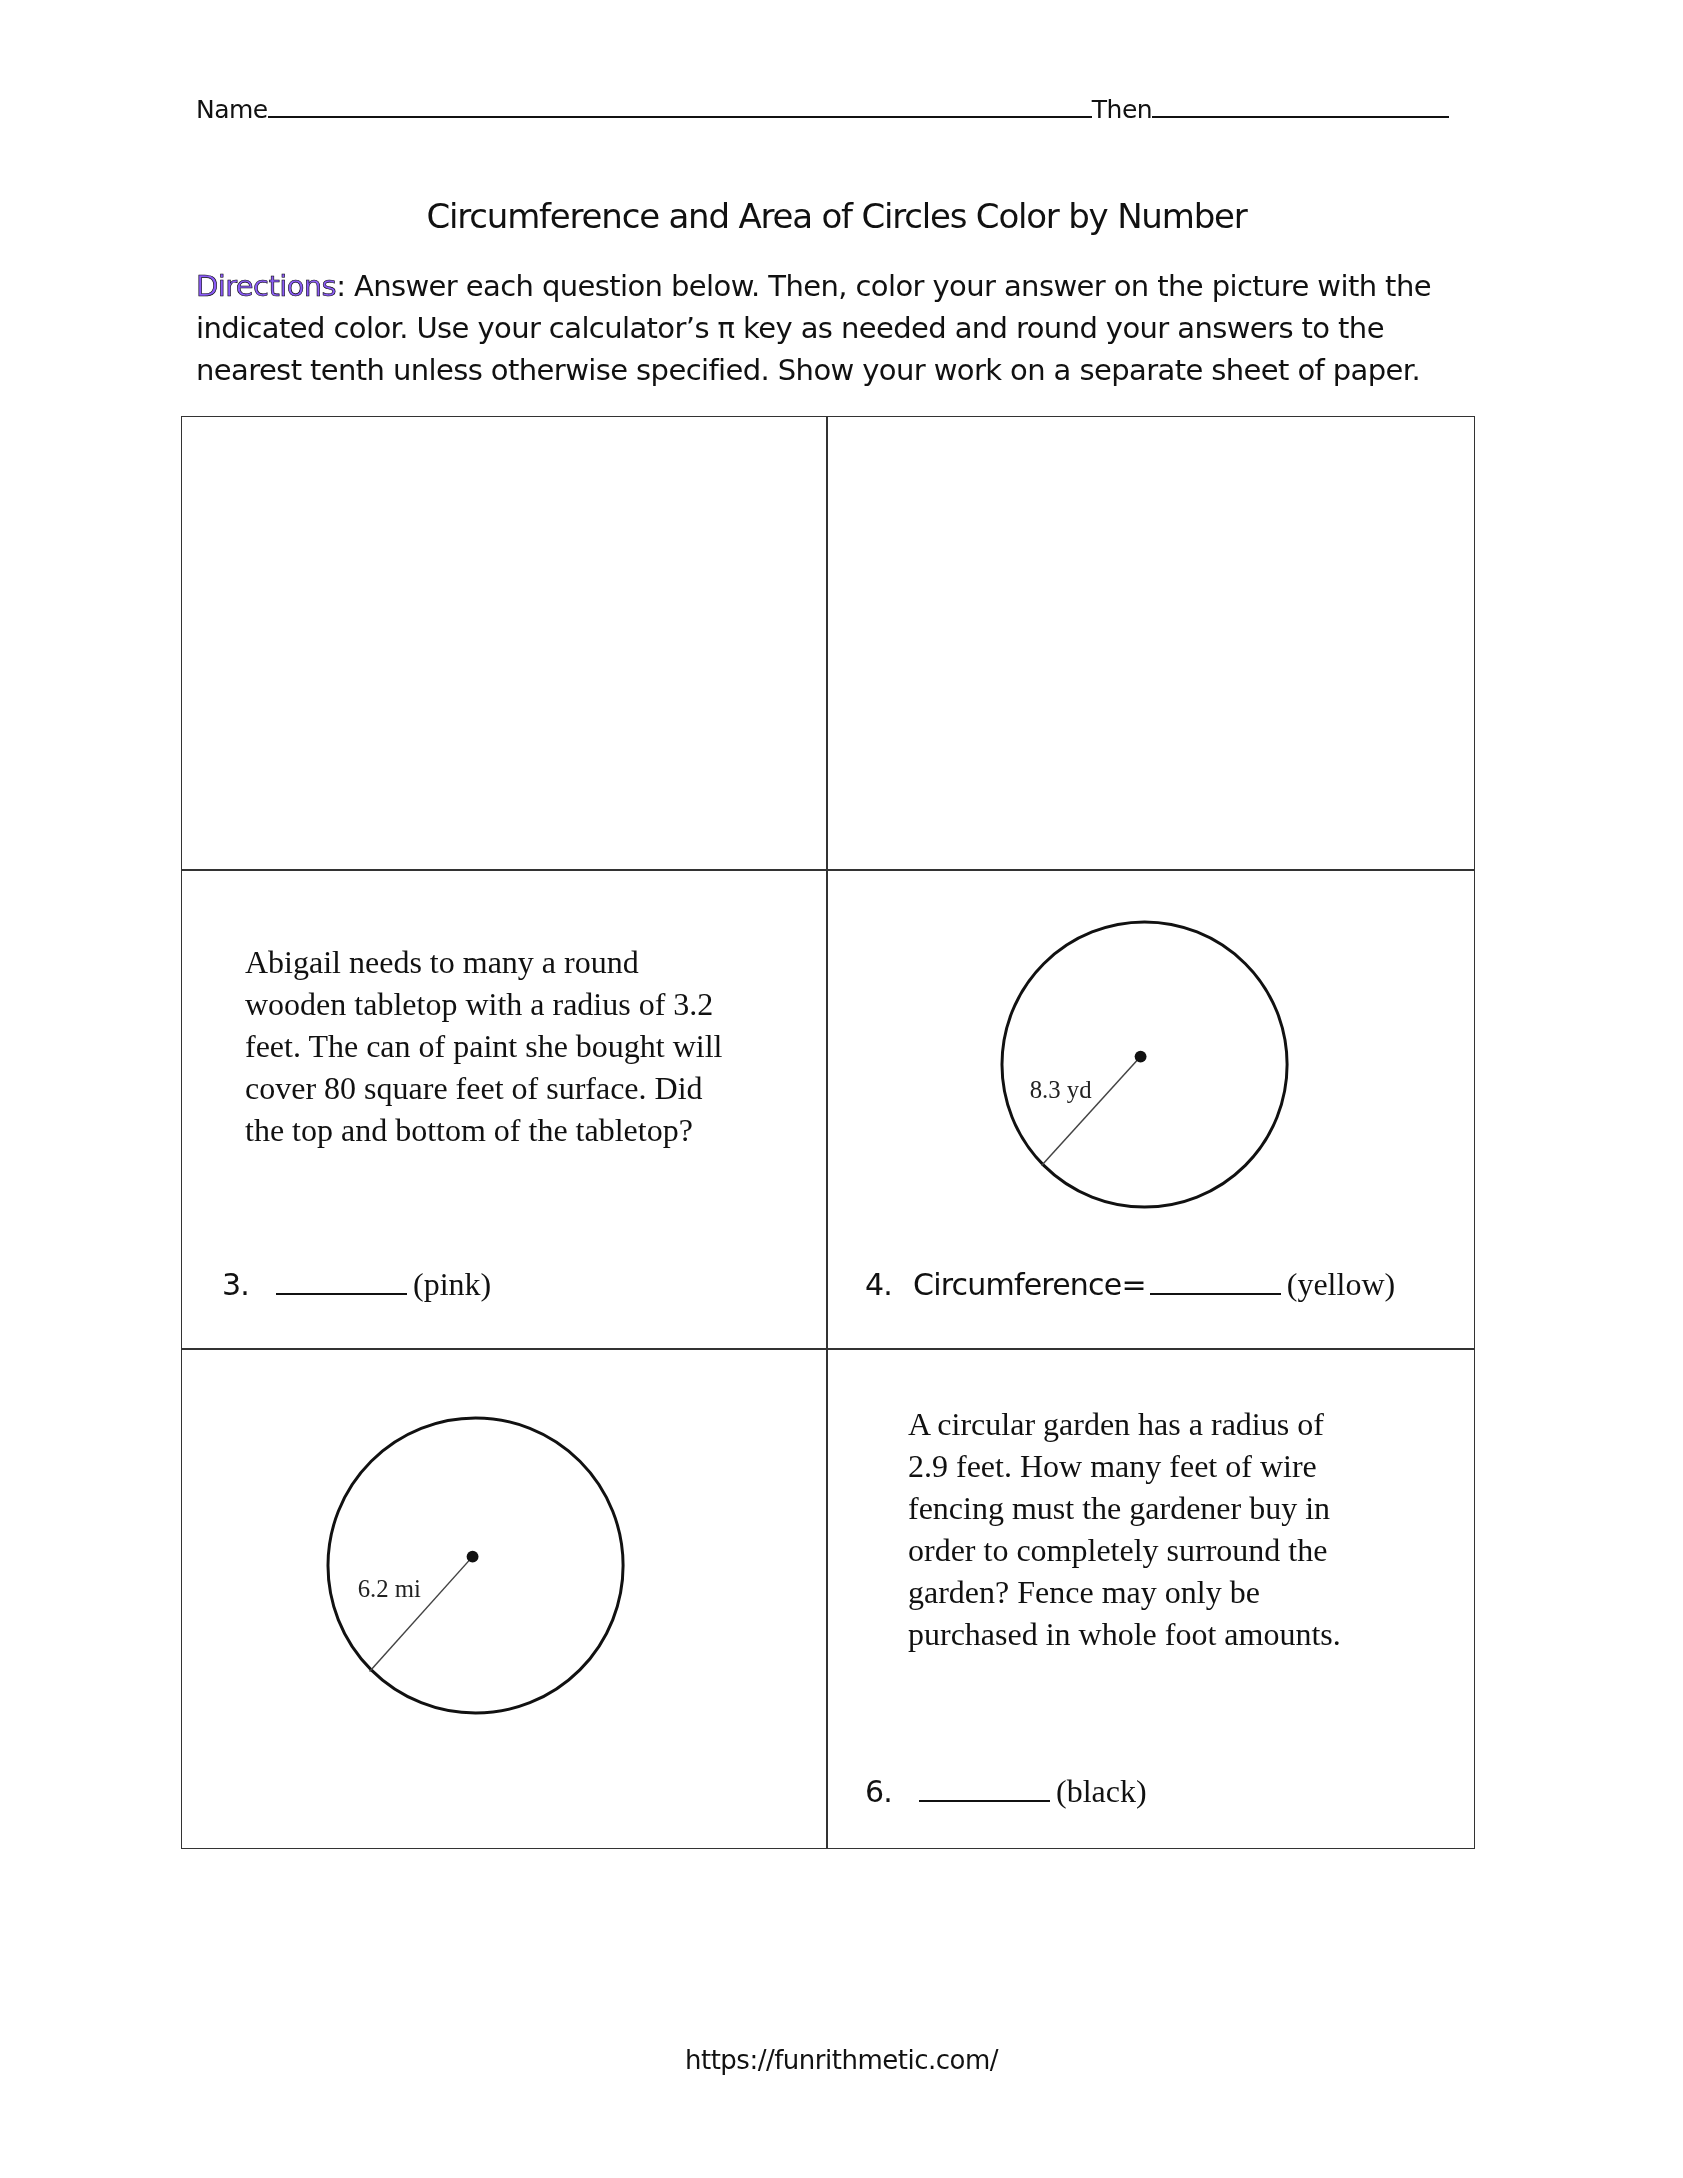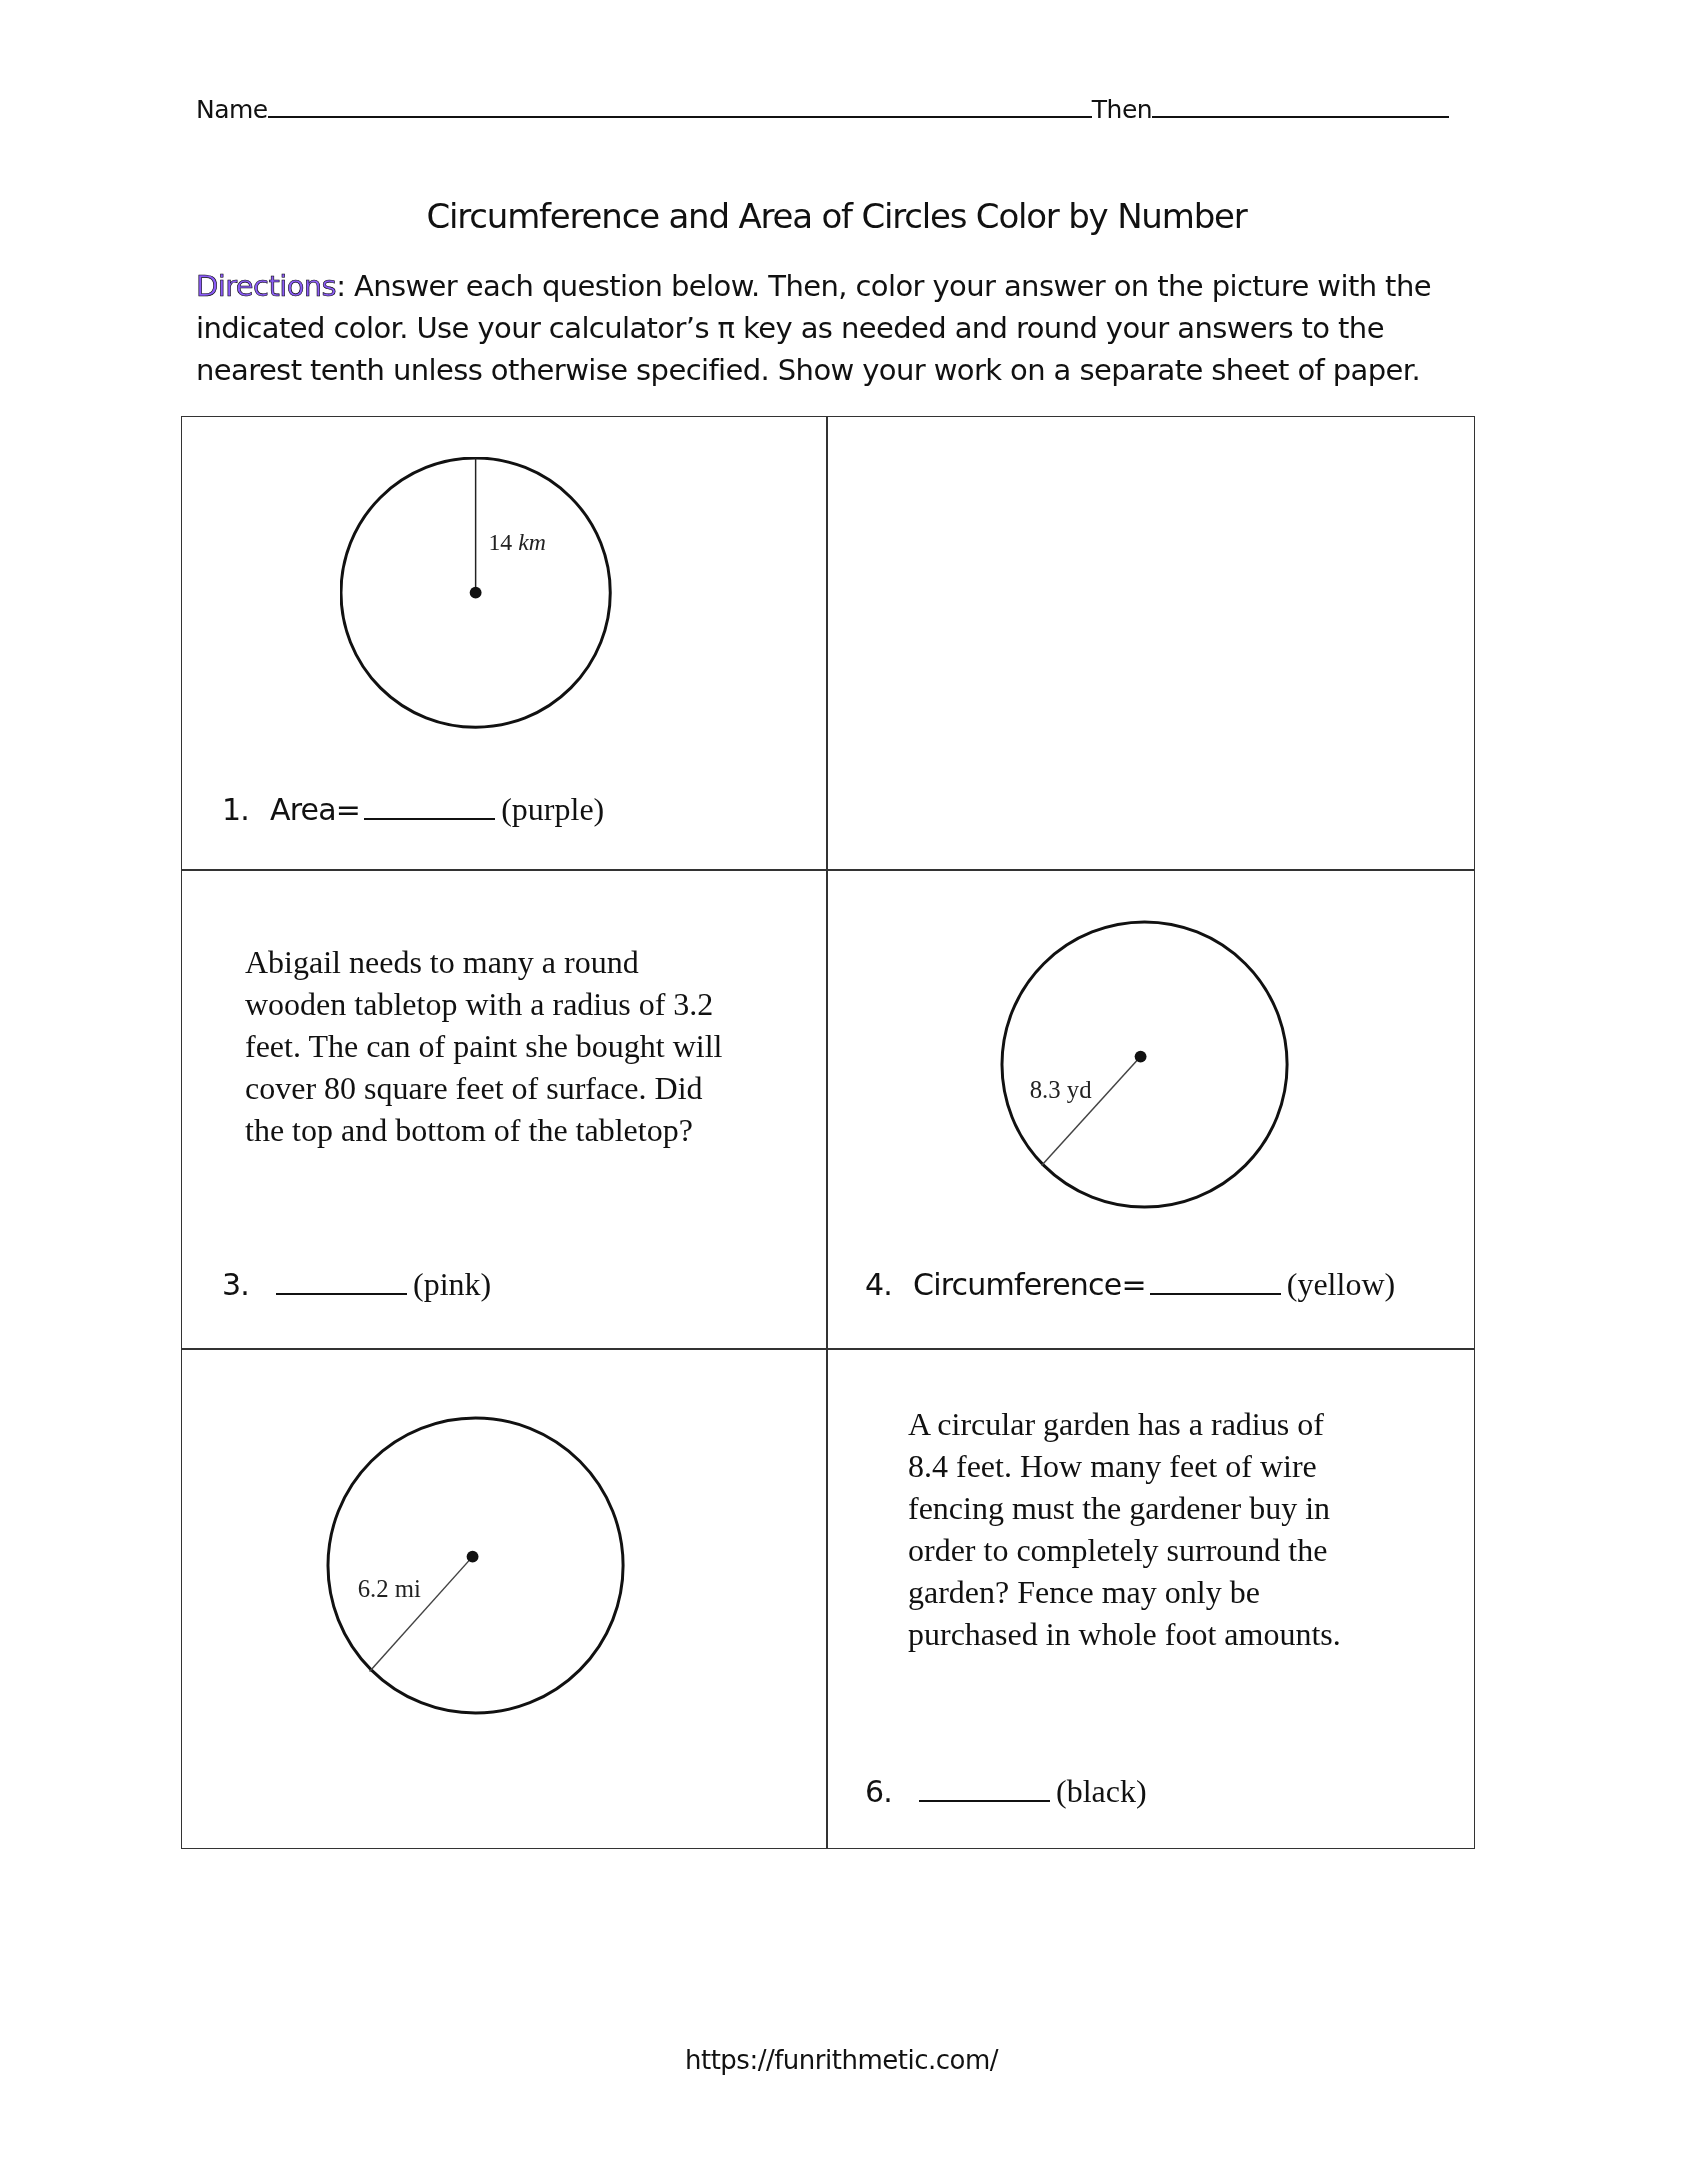--- a/index.html
+++ b/index.html
@@ -32,31 +32,20 @@
 
 <div class="directions">
   <b>Directions</b><span>: Answer each question below. Then, color your answer on the picture with the indicated color. Use your calculator’s π key as needed and round your answers to the nearest tenth unless otherwise specified. Show your work on a separate sheet of paper.</span>
 </div>
 
 <div class="grid">
   <div class="vline"></div>
   <div class="hline" style="top:452px"></div>
   <div class="hline" style="top:931px"></div>
 
-  <div class="cell" style="left:0;top:0;width:644px;height:452px">
-    <svg class="abs" style="left:158px;top:40px" width="297" height="297" viewBox="0 0 300 300">
-      <circle cx="137" cy="137" r="136" fill="none" stroke="#111" stroke-width="3"></circle>
-      <line x1="137" y1="1" x2="137" y2="137" stroke="#222" stroke-width="1.5"></line>
-      <circle cx="137" cy="137" r="6" fill="#111"></circle>
-      <text x="150" y="94" font-size="24" fill="#222"><tspan>14 </tspan><tspan font-style="italic">km</tspan></text>
-    </svg>
-    <div class="qlabel" style="left:40px;top:374px">
-      <span class="num">1.</span><span>Area=</span><span class="blank"></span><span class="color">(purple)</span>
-    </div>
-  </div>
 
 
   <div class="cell" style="left:0;top:453px;width:644px;height:477px">
     <div class="abs word" style="left:63px;top:71px">
       <div>Abigail needs to many a round</div>
       <div>wooden tabletop with a radius of 3.2</div>
       <div>feet.  The can of paint she bought will</div>
       <div>cover 80 square feet of surface.  Did</div>
       <div>the top and bottom of the tabletop?</div>
     </div>
@@ -82,21 +71,21 @@
       <circle cx="151" cy="151" r="149" fill="none" stroke="#111" stroke-width="3"></circle>
       <line x1="44" y1="258" x2="148" y2="142" stroke="#444" stroke-width="1.5"></line>
       <circle cx="148" cy="142" r="6" fill="#111"></circle>
       <text x="32" y="183" font-size="25" fill="#222">6.2 mi</text>
     </svg>
   </div>
 
   <div class="cell" style="left:645px;top:932px;width:648px;height:608px">
     <div class="abs word" style="left:81px;top:54px">
       <div>A circular garden has a radius of</div>
-      <div>8.4 feet.  How many feet of wire</div>
+      <div>2.9 feet.  How many feet of wire</div>
       <div>fencing must the gardener buy in</div>
       <div>order to completely surround the</div>
       <div>garden? Fence may only be</div>
       <div>purchased in whole foot amounts.</div>
     </div>
     <div class="qlabel" style="left:38px;top:424px">
       <span class="num" style="width:50px">6.</span><span class="blank"></span><span class="color">(black)</span>
     </div>
   </div>
 </div>

